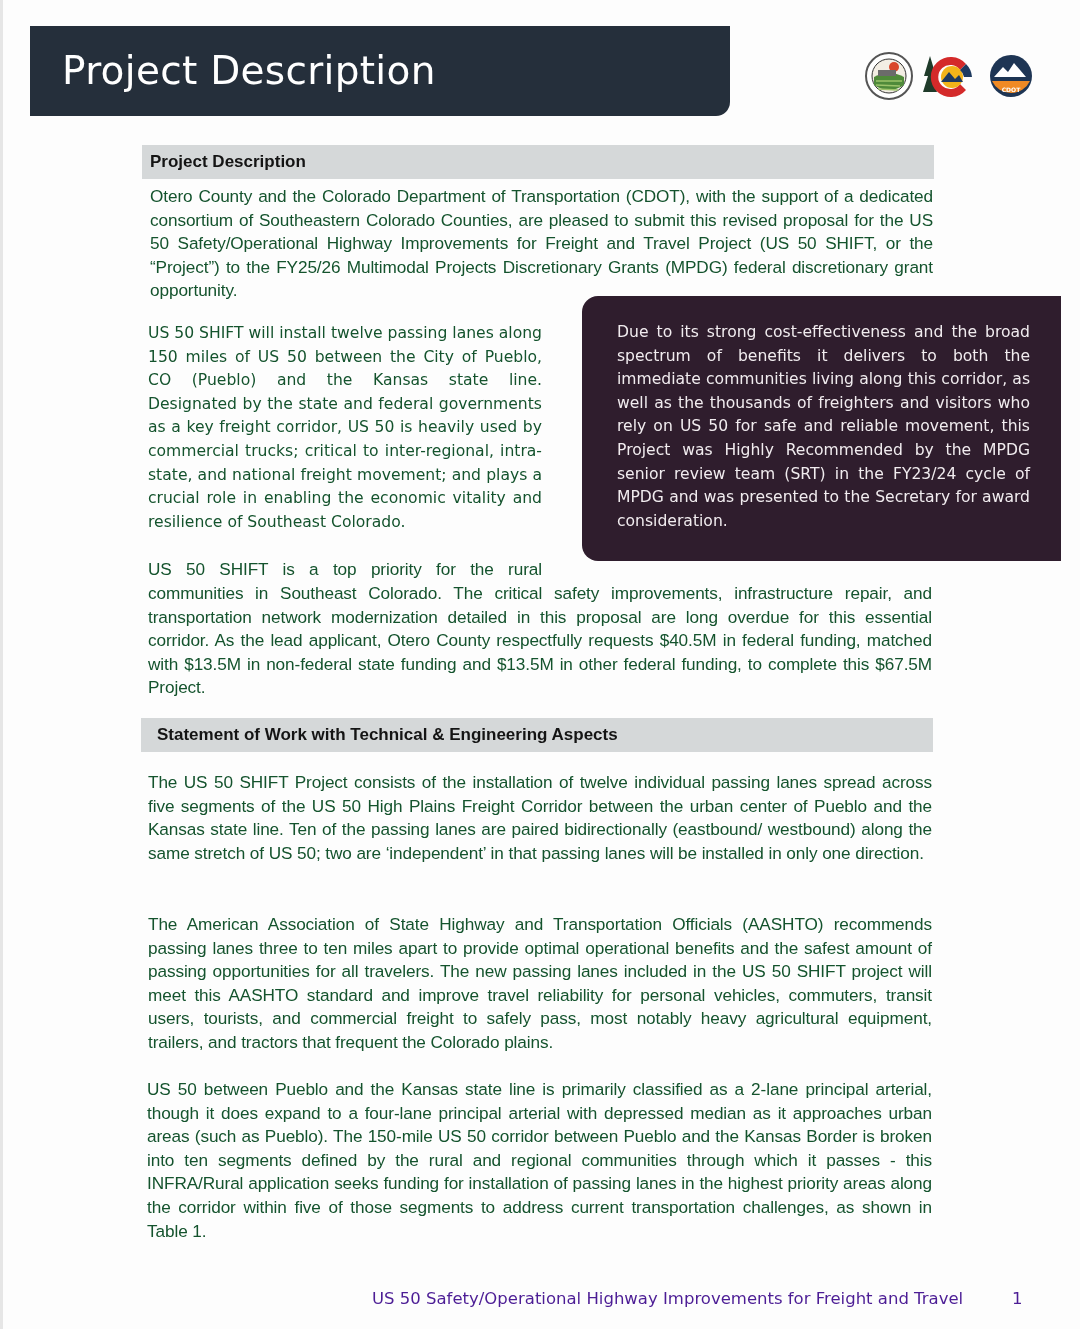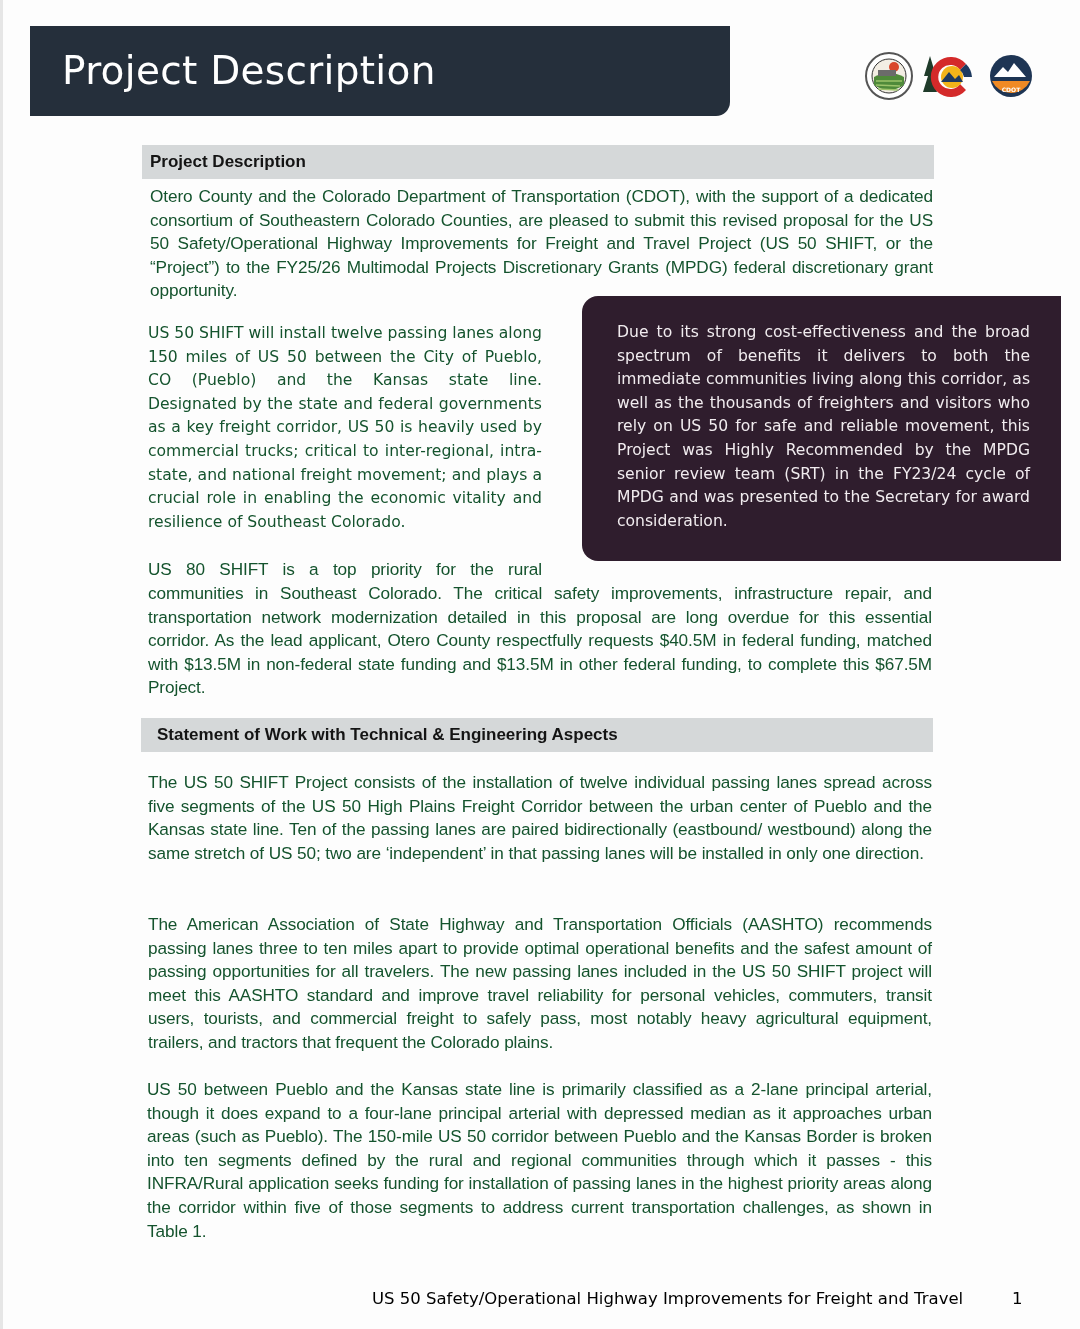--- a/index.html
+++ b/index.html
@@ -32,21 +32,21 @@
     position:absolute; left:573px; top:296px; width:479px; height:265px;
     background:#2f1d2d; border-top-left-radius:16px; border-bottom-left-radius:16px;margin-left:9px;
   }
   .callout .text {
     position:absolute; left:35px; top:25px; width:413px;
     font-family:"DejaVu Sans", sans-serif; font-size:15.6px; line-height:23.6px;
     color:#f1ecef; text-align:justify;
   }
   .footer {
     position:absolute; top:1289px; left:372px; font-family:"DejaVu Sans", sans-serif;
-    font-size:16.5px; color:#000000; white-space:nowrap;
+    font-size:16.5px; color:#4c1d95; white-space:nowrap;
   }
   .footer .page { position:absolute; left:640px; top:0; }
 </style>
 </head>
 <body>
 
 <div class="left-edge"></div>
 
 <div class="title-banner">
   <div class="title">Project Description</div>
@@ -79,21 +79,21 @@
 <div class="section-head" style="top:145px;">Project Description</div>
 
 <div class="p narrow" style="left:150px; top:185px; width:783px;">Otero County and the Colorado Department of Transportation (CDOT), with the support of a dedicated consortium of Southeastern Colorado Counties, are pleased to submit this revised proposal for the US 50 Safety/Operational Highway Improvements for Freight and Travel Project (US 50 SHIFT, or the “Project”) to the FY25/26 Multimodal Projects Discretionary Grants (MPDG) federal discretionary grant opportunity.</div>
 
 <div class="p" style="left:148px; top:322px; width:394px;">US 50 SHIFT will install twelve passing lanes along 150 miles of US 50 between the City of Pueblo, CO (Pueblo) and the Kansas state line. Designated by the state and federal governments as a key freight corridor, US 50 is heavily used by commercial trucks; critical to inter-regional, intra-state, and national freight movement; and plays a crucial role in enabling the economic vitality and resilience of Southeast Colorado.</div>
 
 <div class="callout">
   <div class="text">Due to its strong cost-effectiveness and the broad spectrum of benefits it delivers to both the immediate communities living along this corridor, as well as the thousands of freighters and visitors who rely on US 50 for safe and reliable movement, this Project was Highly Recommended by the MPDG senior review team (SRT) in the FY23/24 cycle of MPDG and was presented to the Secretary for award consideration.</div>
 </div>
 
-<div class="p narrow" style="left:148px; top:558px; width:394px; text-align:justify; text-align-last:justify;">US 80 SHIFT is a top priority for the rural</div>
+<div class="p narrow" style="left:148px; top:558px; width:394px; text-align:justify; text-align-last:justify;">US 50 SHIFT is a top priority for the rural</div>
 <div class="p narrow" style="left:148px; top:582px; width:784px;">communities in Southeast Colorado. The critical safety improvements, infrastructure repair, and transportation network modernization detailed in this proposal are long overdue for this essential corridor. As the lead applicant, Otero County respectfully requests $40.5M in federal funding, matched with $13.5M in non-federal state funding and $13.5M in other federal funding, to complete this $67.5M Project.</div>
 
 <div class="section-head" style="top:718px; left:141px;padding-left:16px;">Statement of Work with Technical &amp; Engineering Aspects</div>
 
 <div class="p narrow" style="left:148px; top:771px; width:784px;">The US 50 SHIFT Project consists of the installation of twelve individual passing lanes spread across five segments of the US 50 High Plains Freight Corridor between the urban center of Pueblo and the Kansas state line. Ten of the passing lanes are paired bidirectionally (eastbound/ westbound) along the same stretch of US 50; two are ‘independent’ in that passing lanes will be installed in only one direction.</div>
 
 <div class="p narrow" style="left:148px; top:913px; width:784px;">The American Association of State Highway and Transportation Officials (AASHTO) recommends passing lanes three to ten miles apart to provide optimal operational benefits and the safest amount of passing opportunities for all travelers. The new passing lanes included in the US 50 SHIFT project will meet this AASHTO standard and improve travel reliability for personal vehicles, commuters, transit users, tourists, and commercial freight to safely pass, most notably heavy agricultural equipment, trailers, and tractors that frequent the Colorado plains.</div>
 
 <div class="p narrow" style="left:147px; top:1078px; width:785px;">US 50 between Pueblo and the Kansas state line is primarily classified as a 2-lane principal arterial, though it does expand to a four-lane principal arterial with depressed median as it approaches urban areas (such as Pueblo). The 150-mile US 50 corridor between Pueblo and the Kansas Border is broken into ten segments defined by the rural and regional communities through which it passes - this INFRA/Rural application seeks funding for installation of passing lanes in the highest priority areas along the corridor within five of those segments to address current transportation challenges, as shown in Table 1.</div>
 

